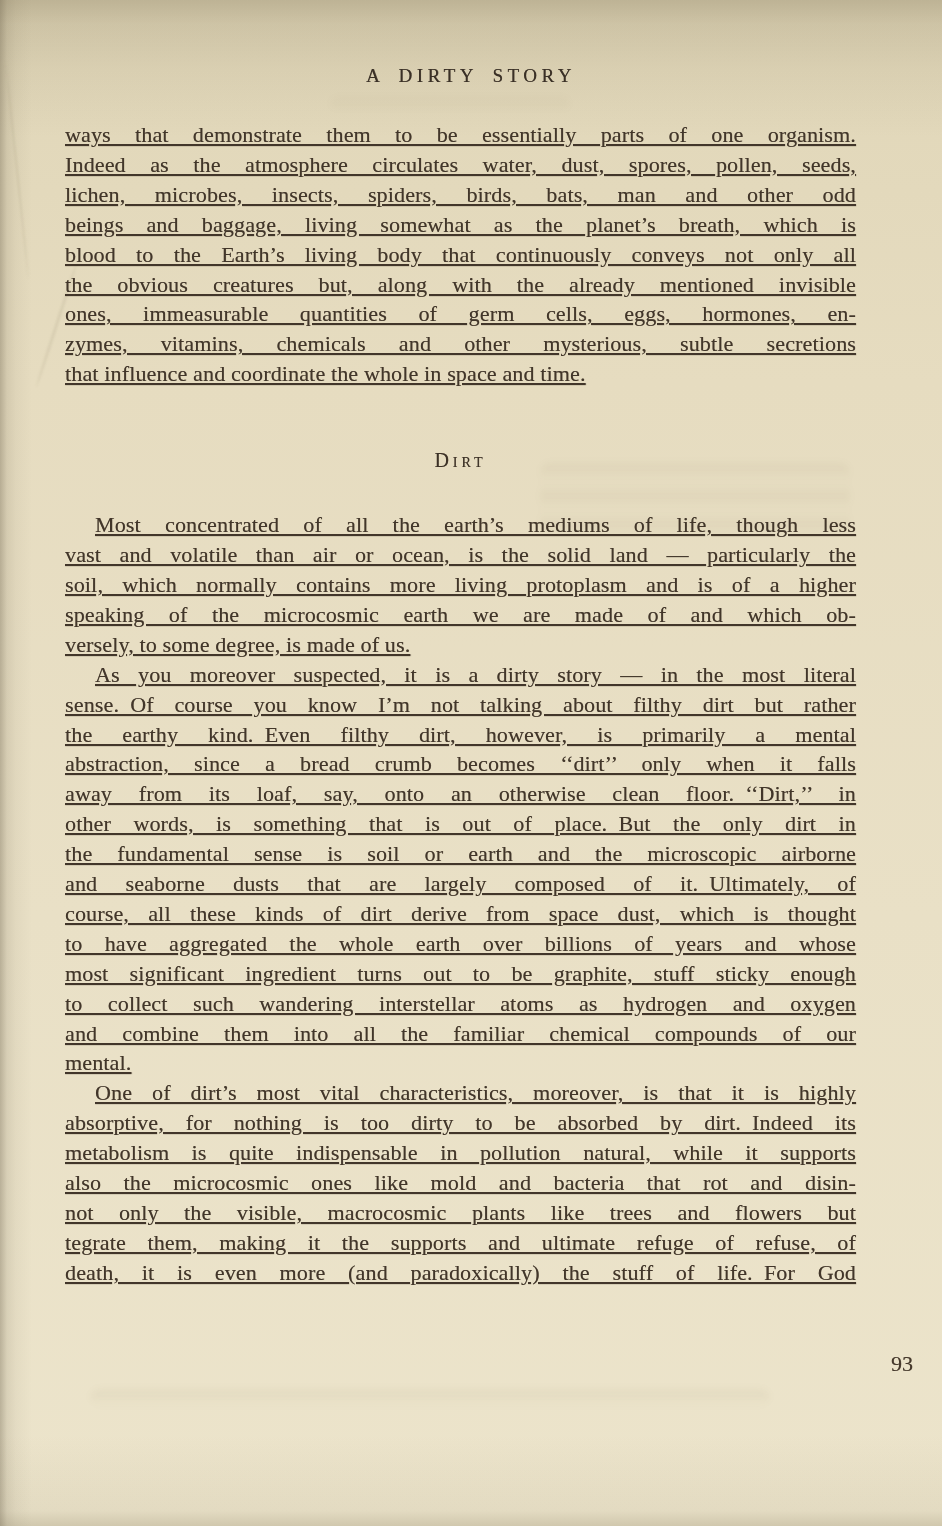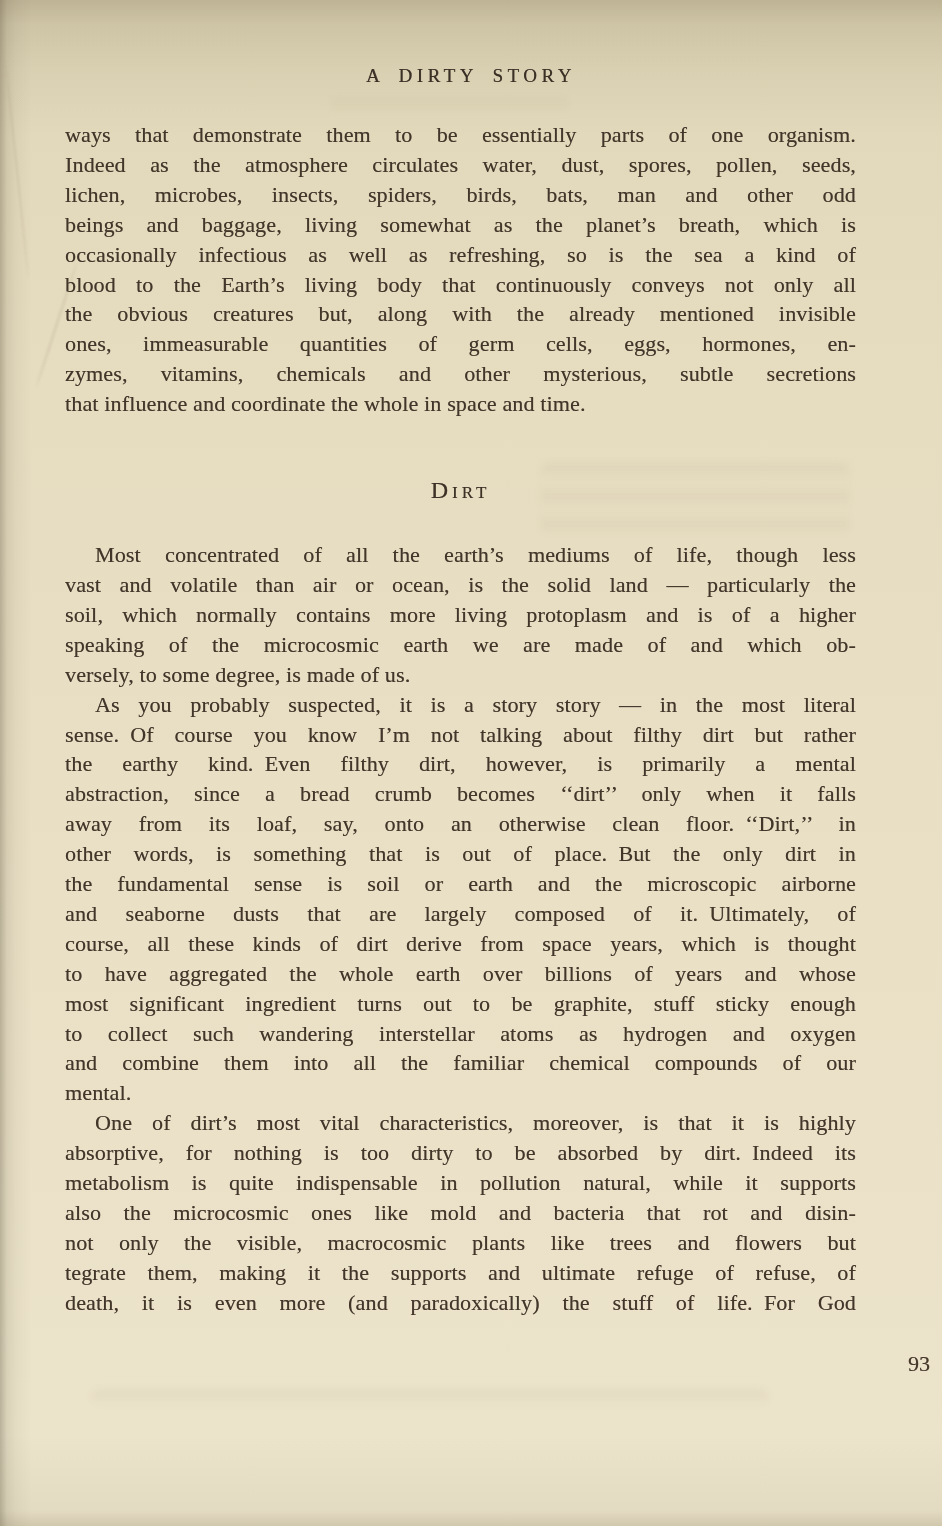--- a/index.html
+++ b/index.html
@@ -49,44 +49,44 @@
     letter-spacing: 0.15px;
     color: #42362a;
     text-shadow: 0.25px 0.25px 0.35px rgba(66,54,42,0.55);
   }
   .para { margin: 0; }
   .line {
     text-align: justify;
     -moz-text-align-last: justify;
     text-align-last: justify;
     white-space: normal;
+    text-decoration: underline;
   }
   .line.last {
     -moz-text-align-last: left;
     text-align-last: left;
   }
   .para.indent .line:first-child { text-indent: 30px; }
   .heading {
     text-align: center;
     font-variant: small-caps;
-    font-size: 24px;
+    font-size: 20px;
     line-height: 32px;
     letter-spacing: 4px;
     margin: 55px 0 34px 0;
     color: #3c3126;
   }
   .page-number {
     position: absolute;
     left: 891px;
     top: 1349px;
     font-size: 22px;
     line-height: 30px;
     color: #46392c;
     text-shadow: 0.25px 0.25px 0.35px rgba(66,54,42,0.55);
-    margin-left: 17px;
   }
   
   .ghost {
     position: absolute;
     filter: blur(3px);
     border-radius: 10px;
     background: repeating-linear-gradient(
       180deg,
       rgba(120,104,74,0.085) 0px, rgba(120,104,74,0.085) 12px,
       rgba(120,104,74,0.02) 12px, rgba(120,104,74,0.02) 28px);
@@ -116,45 +116,44 @@
   <div class="crease crease-2"></div>
 
   <div class="running-head">A DIRTY STORY</div>
 
   <div class="text-col">
       <div class="para">
         <div class="line">ways that demonstrate them to be essentially parts of one organism.</div>
         <div class="line">Indeed as the atmosphere circulates water, dust, spores, pollen, seeds,</div>
         <div class="line">lichen, microbes, insects, spiders, birds, bats, man and other odd</div>
         <div class="line">beings and baggage, living somewhat as the planet’s breath, which is</div>
-        <div class="line">occasionally infectious as well as refreshing, so is the sea a kind of</div>
         <div class="line">blood to the Earth’s living body that continuously conveys not only all</div>
         <div class="line">the obvious creatures but, along with the already mentioned invisible</div>
         <div class="line">ones, immeasurable quantities of germ cells, eggs, hormones, en-</div>
         <div class="line">zymes, vitamins, chemicals and other mysterious, subtle secretions</div>
         <div class="line last">that influence and coordinate the whole in space and time.</div>
       </div>
       <div class="heading">Dirt</div>
       <div class="para indent">
         <div class="line">Most concentrated of all the earth’s mediums of life, though less</div>
         <div class="line">vast and volatile than air or ocean, is the solid land — particularly the</div>
         <div class="line">soil, which normally contains more living protoplasm and is of a higher</div>
         <div class="line">speaking of the microcosmic earth we are made of and which ob-</div>
         <div class="line last">versely, to some degree, is made of us.</div>
       </div>
       <div class="para indent">
-        <div class="line">As you probably suspected, it is a story story — in the most literal</div>
+        <div class="line">As you moreover suspected, it is a dirty story — in the most literal</div>
         <div class="line">sense. Of course you know I’m not talking about filthy dirt but rather</div>
         <div class="line">the earthy kind. Even filthy dirt, however, is primarily a mental</div>
         <div class="line">abstraction, since a bread crumb becomes ‘‘dirt’’ only when it falls</div>
         <div class="line">away from its loaf, say, onto an otherwise clean floor. ‘‘Dirt,’’ in</div>
         <div class="line">other words, is something that is out of place. But the only dirt in</div>
         <div class="line">the fundamental sense is soil or earth and the microscopic airborne</div>
         <div class="line">and seaborne dusts that are largely composed of it. Ultimately, of</div>
-        <div class="line">course, all these kinds of dirt derive from space years, which is thought</div>
+        <div class="line">course, all these kinds of dirt derive from space dust, which is thought</div>
         <div class="line">to have aggregated the whole earth over billions of years and whose</div>
         <div class="line">most significant ingredient turns out to be graphite, stuff sticky enough</div>
         <div class="line">to collect such wandering interstellar atoms as hydrogen and oxygen</div>
         <div class="line">and combine them into all the familiar chemical compounds of our</div>
         <div class="line last">mental.</div>
       </div>
       <div class="para indent">
         <div class="line">One of dirt’s most vital characteristics, moreover, is that it is highly</div>
         <div class="line">absorptive, for nothing is too dirty to be absorbed by dirt. Indeed its</div>
         <div class="line">metabolism is quite indispensable in pollution natural, while it supports</div>

